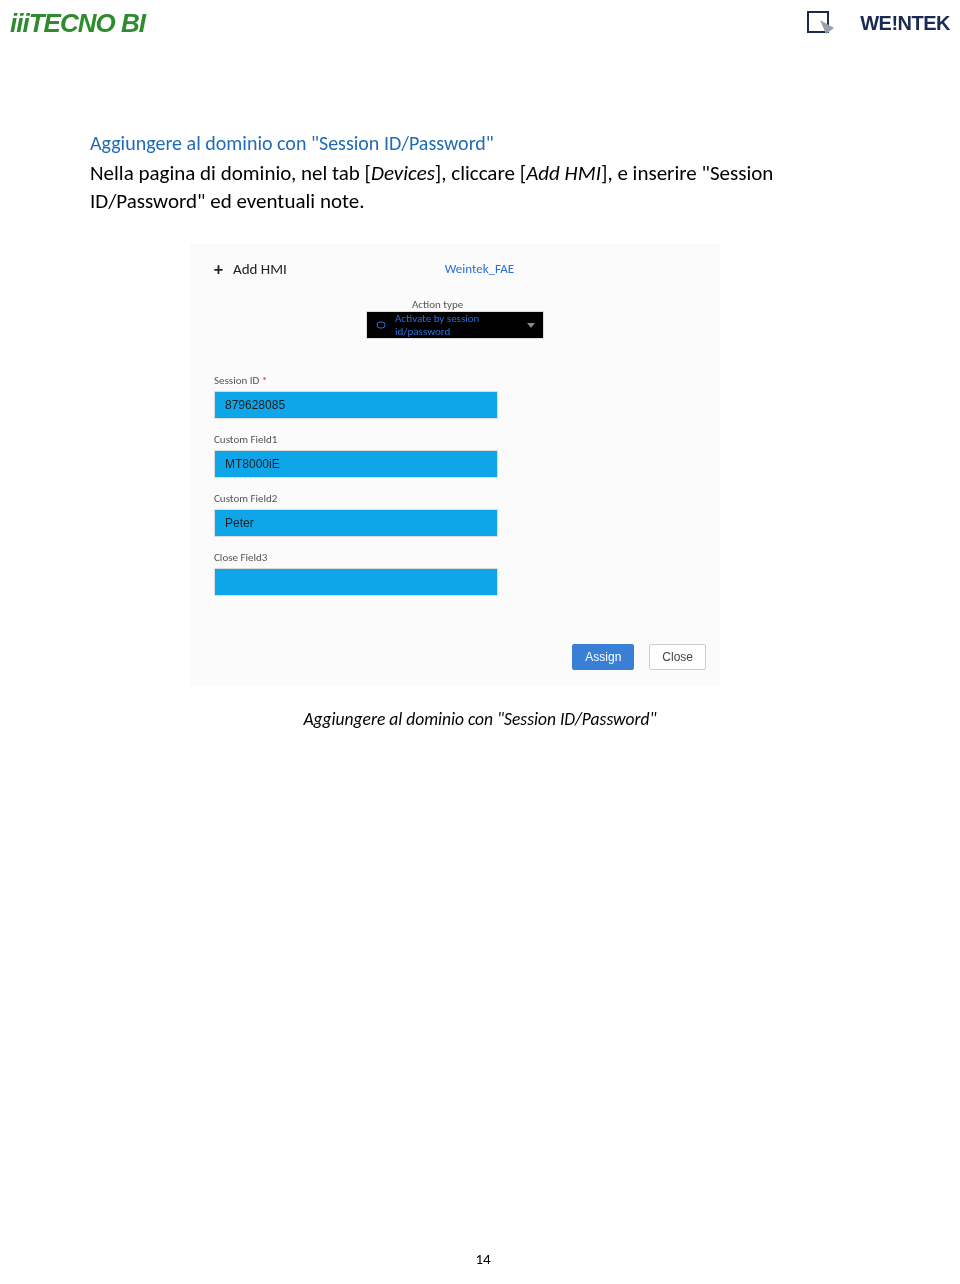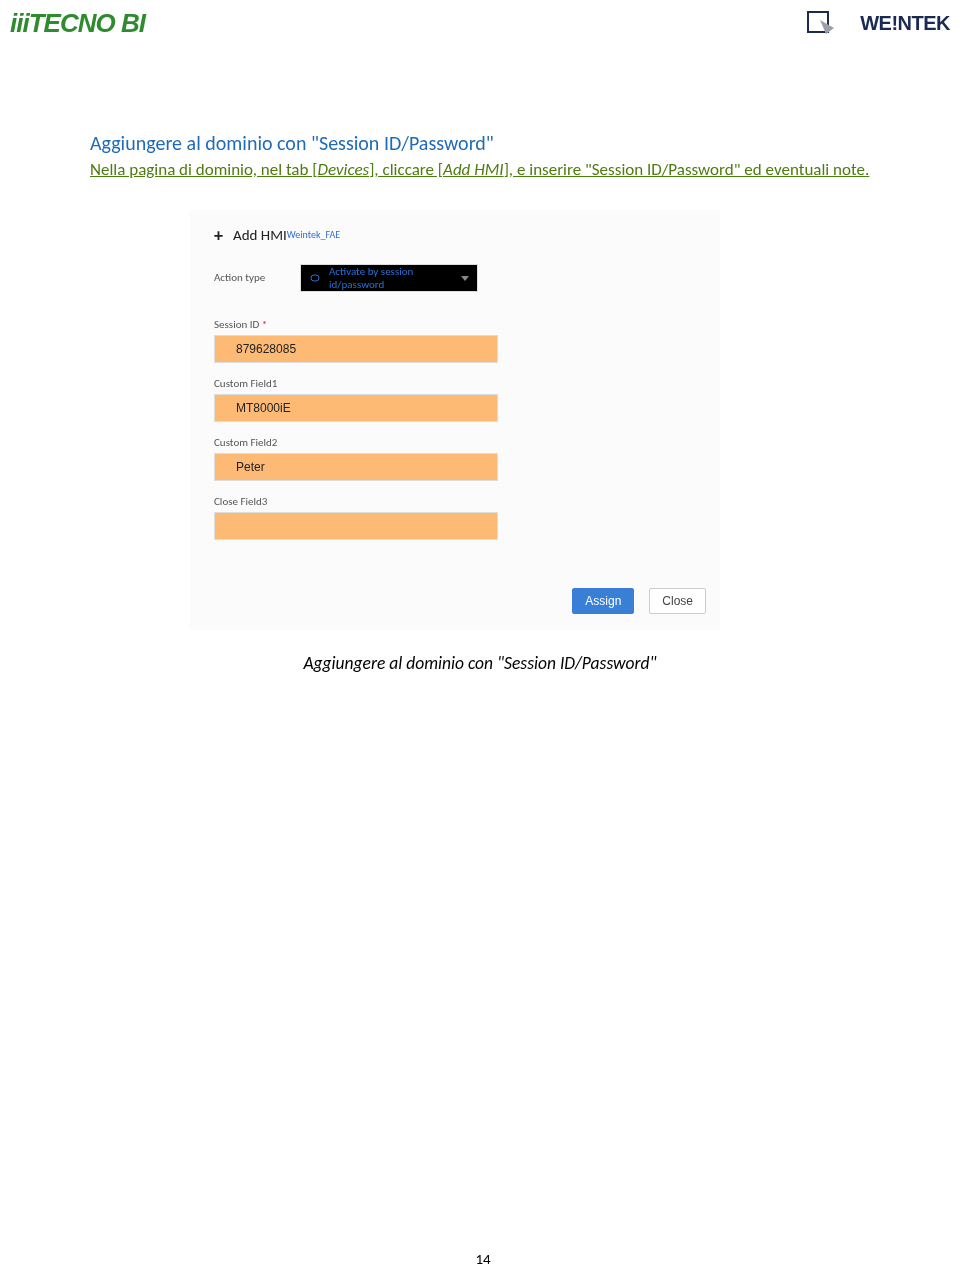--- a/index.html
+++ b/index.html
@@ -45,53 +45,54 @@
   .content {
     padding: 92px 90px 0 90px;
   }
   .section-heading {
     color: #1f6bb8;
     font-size: 20px;
     font-weight: 400;
     margin-bottom: 4px;
   }
   .section-body {
-    font-size: 17px;
+    font-size: 21px;
     line-height: 1.35;
-    color: #4d7c0f;
-    text-decoration: underline;
+    color: #000000;
   }
   .ital { font-style: italic; }
   .screenshot {
     width: 530px;
     margin: 28px 0 0 100px;
     background: #fbfbfb;
     position: relative;
     padding-bottom: 12px;
   }
   .ss-header {
     display: flex;
     align-items: center;
     padding: 14px 20px 10px 24px;
     font-size: 15px;
     color: #222;
   }
   .plus { font-size: 18px; font-weight: 700; margin-right: 10px; color:#222; }
   .ss-title { font-weight: 400; }
   .ss-domain {
     color: #2a6fd6;
-    font-size: 10px;
+    margin-left: 158px;
+    font-size: 13px;
   }
   .ss-form {
     padding: 8px 24px 0 24px;
   }
   .row-action {
     display: flex;
     align-items: center;
-    margin-bottom: 26px;
+    margin-bottom: 35px;
+    flex-direction: column;
   }
   .label-action {
     font-size: 11px;
     color: #555;
     width: 86px;
   }
   .action-select {
     border: 1px solid #ddd;
     background: #000000;
     height: 28px;
@@ -122,23 +123,23 @@
     font-size: 11px;
     color: #555;
     margin-bottom: 4px;
     display: block;
   }
   .req { color: #d23; }
   .text-input {
     width: 284px;
     height: 28px;
     border: 1px solid #ddd;
-    background: #fdba74;
+    background: #0ea5e9;
     font-size: 12px;
-    padding: 0 21px;
+    padding: 0 10px;
     color: #222;
   }
   .ss-footer {
     display: flex;
     justify-content: flex-end;
     gap: 15px;
     padding: 34px 14px 4px 0;
   }
   .btn {
     height: 26px;

